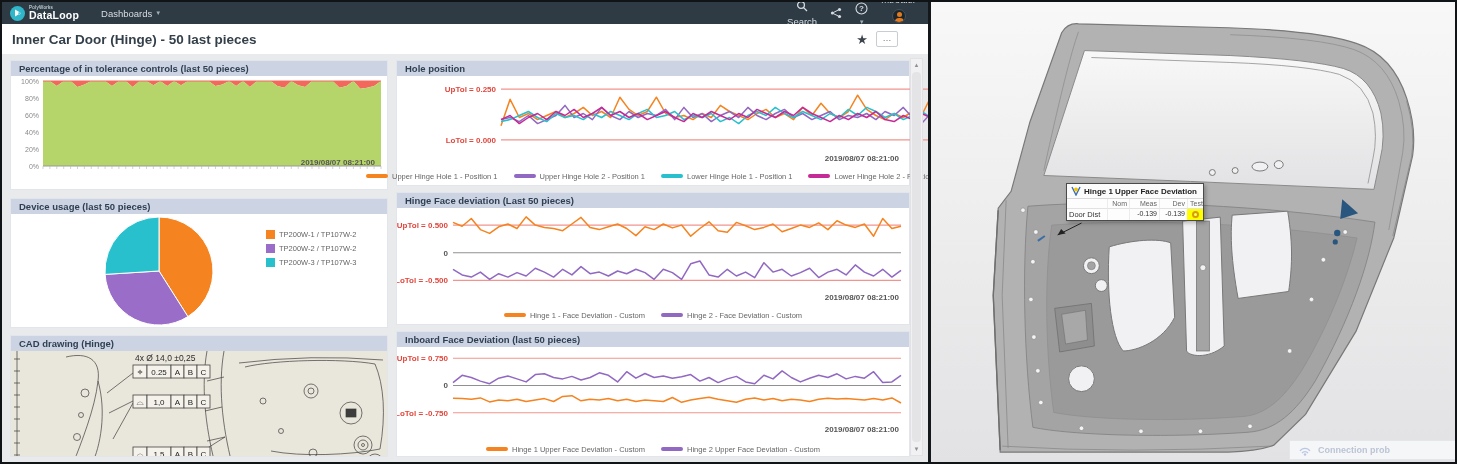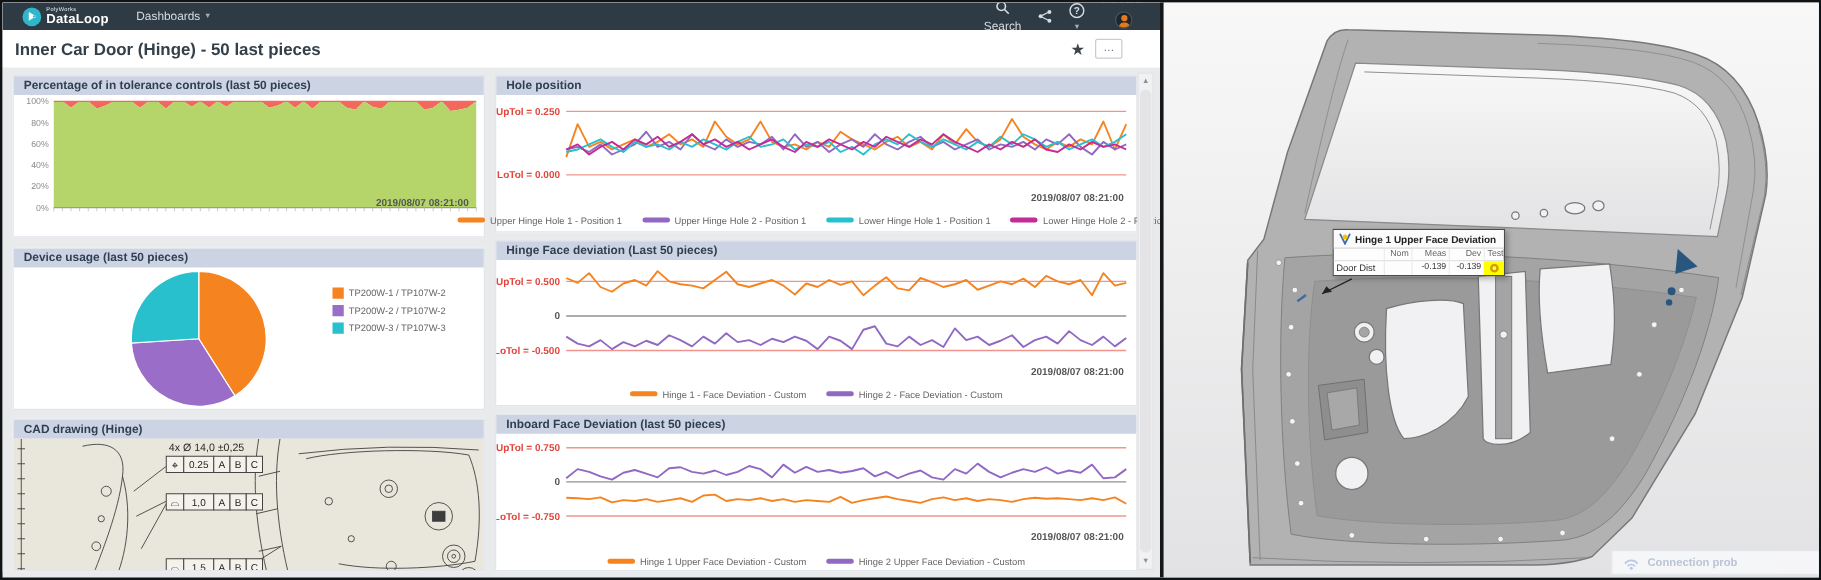--- a/index.html
+++ b/index.html
@@ -5,21 +5,21 @@
   html,body{margin:0;padding:0;background:#555;}
   *{box-sizing:border-box;}
   .app{position:relative;width:1457px;height:464px;background:#e9eaec;border:2px solid #111417;
        overflow:hidden;font-family:"Liberation Sans",sans-serif;}
   
   .browser{position:absolute;left:0;top:0;width:926px;height:456px;background:#e9eaec;overflow:hidden;}
   .divider{position:absolute;left:926px;top:0;width:3px;height:460px;background:#15181b;}
   
   .topbar{position:absolute;left:0;top:0;width:100%;height:22px;background:#2e3a44;display:flex;
           align-items:center;color:#cdd5db;font-size:9.5px;}
-  .brand{display:flex;align-items:flex-start;gap:4px;margin-left:16px;}
+  .brand{display:flex;align-items:flex-start;gap:4px;margin-left:8px;}
   .brand-circle{width:15px;height:15px;border-radius:50%;background:#2fb7c9;position:relative;flex:0 0 auto;}
   .brand-circle svg{position:absolute;left:2.5px;top:2.5px;}
   .brand-txt{display:flex;flex-direction:column;line-height:1;}
   .brand-small{font-size:4.5px;color:#e8f6f8;letter-spacing:.3px;}
   .brand-big{font-size:10.5px;font-weight:bold;color:#fff;letter-spacing:.2px;}
   .nav-item{margin-left:22px;display:flex;align-items:center;gap:3px;cursor:pointer;color:#d7dde2;}
   .caret{font-size:6px;color:#9fb0ba;}
   .topbar-right{margin-left:auto;display:flex;align-items:center;gap:13px;margin-right:12px;}
   .tb-ico{display:flex;align-items:center;gap:4px;color:#d7dde2;flex-direction:column;}
   .avatar{width:14px;height:14px;border-radius:50%;background:#1d262d;position:relative;overflow:hidden;border:1px solid #46525b;}
@@ -304,21 +304,21 @@
               <text x="166.5" y="105.5" font-size="8" fill="#222" text-anchor="middle">A</text>
               <text x="179.5" y="105.5" font-size="8" fill="#222" text-anchor="middle">B</text>
               <text x="192.5" y="105.5" font-size="8" fill="#222" text-anchor="middle">C</text>
             </g>
           </svg>
         </div>
       </div>
 
       <div class="panel" style="left:394px;top:6px;width:514px;height:126px;">
         <div class="panel-header">Hole position</div>
-        <div class="panel-body" style="height:109px;">
+        <div class="panel-body" style="height:109px;padding-left:48px;">
           <svg width="512" height="77" viewBox="0 0 512 77">
               <line x1="56" y1="13.12121212121212" x2="504" y2="13.12121212121212" stroke="#f2948d" stroke-width="1.1"></line>
               <text x="51" y="15.921212121212118" text-anchor="end" font-size="8" font-weight="bold" fill="#e2463c">UpTol = 0.250</text>
               <line x1="56" y1="63.87878787878788" x2="504" y2="63.87878787878788" stroke="#f2948d" stroke-width="1.1"></line>
               <text x="51" y="66.67878787878789" text-anchor="end" font-size="8" font-weight="bold" fill="#e2463c">LoTol = 0.000</text>
               <path d="M56.0,49.7 L65.1,23.3 L74.3,41.5 L83.4,37.5 L92.6,43.6 L101.7,39.5 L110.9,35.5 L120.0,41.5 L129.1,37.5 L138.3,31.4 L147.4,39.5 L156.6,35.5 L165.7,41.5 L174.9,21.2 L184.0,33.4 L193.1,39.5 L202.3,35.5 L211.4,21.2 L220.6,37.5 L229.7,41.5 L238.9,39.5 L248.0,43.6 L257.1,37.5 L266.3,41.5 L275.4,29.4 L284.6,35.5 L293.7,39.5 L302.9,43.6 L312.0,37.5 L321.1,33.4 L330.3,41.5 L339.4,37.5 L348.6,43.6 L357.7,31.4 L366.9,39.5 L376.0,27.3 L385.1,37.5 L394.3,41.5 L403.4,35.5 L412.6,19.2 L421.7,33.4 L430.9,39.5 L440.0,43.6 L449.1,37.5 L458.3,41.5 L467.4,35.5 L476.6,39.5 L485.7,21.2 L494.9,43.6 L504.0,23.3" fill="none" stroke="#f5831f" stroke-width="1.5" stroke-linejoin="round"></path>
               <path d="M56.0,43.6 L65.1,41.5 L74.3,45.6 L83.4,39.5 L92.6,47.6 L101.7,43.6 L110.9,39.5 L120.0,29.4 L129.1,41.5 L138.3,37.5 L147.4,43.6 L156.6,31.4 L165.7,39.5 L174.9,43.6 L184.0,35.5 L193.1,41.5 L202.3,37.5 L211.4,39.5 L220.6,33.4 L229.7,43.6 L238.9,31.4 L248.0,41.5 L257.1,37.5 L266.3,45.6 L275.4,39.5 L284.6,35.5 L293.7,41.5 L302.9,31.4 L312.0,39.5 L321.1,43.6 L330.3,37.5 L339.4,33.4 L348.6,41.5 L357.7,37.5 L366.9,43.6 L376.0,39.5 L385.1,35.5 L394.3,43.6 L403.4,39.5 L412.6,41.5 L421.7,37.5 L430.9,43.6 L440.0,35.5 L449.1,39.5 L458.3,31.4 L467.4,41.5 L476.6,47.6 L485.7,37.5 L494.9,43.6 L504.0,39.5" fill="none" stroke="#9168c2" stroke-width="1.5" stroke-linejoin="round"></path>
               <path d="M56.0,45.6 L65.1,43.6 L74.3,39.5 L83.4,35.5 L92.6,41.5 L101.7,45.6 L110.9,37.5 L120.0,41.5 L129.1,39.5 L138.3,43.6 L147.4,37.5 L156.6,41.5 L165.7,35.5 L174.9,39.5 L184.0,43.6 L193.1,37.5 L202.3,33.4 L211.4,41.5 L220.6,39.5 L229.7,35.5 L238.9,43.6 L248.0,39.5 L257.1,41.5 L266.3,37.5 L275.4,45.6 L284.6,41.5 L293.7,47.6 L302.9,39.5 L312.0,35.5 L321.1,39.5 L330.3,31.4 L339.4,37.5 L348.6,41.5 L357.7,35.5 L366.9,39.5 L376.0,43.6 L385.1,37.5 L394.3,41.5 L403.4,33.4 L412.6,39.5 L421.7,31.4 L430.9,35.5 L440.0,41.5 L449.1,37.5 L458.3,43.6 L467.4,39.5 L476.6,35.5 L485.7,41.5 L494.9,37.5 L504.0,31.4" fill="none" stroke="#29c0ce" stroke-width="1.5" stroke-linejoin="round"></path>
               <path d="M56.0,43.6 L65.1,39.5 L74.3,47.6 L83.4,41.5 L92.6,37.5 L101.7,43.6 L110.9,35.5 L120.0,39.5 L129.1,33.4 L138.3,41.5 L147.4,37.5 L156.6,31.4 L165.7,39.5 L174.9,35.5 L184.0,41.5 L193.1,37.5 L202.3,43.6 L211.4,39.5 L220.6,35.5 L229.7,41.5 L238.9,45.6 L248.0,37.5 L257.1,41.5 L266.3,35.5 L275.4,39.5 L284.6,43.6 L293.7,37.5 L302.9,41.5 L312.0,33.4 L321.1,37.5 L330.3,41.5 L339.4,35.5 L348.6,39.5 L357.7,31.4 L366.9,37.5 L376.0,41.5 L385.1,45.6 L394.3,39.5 L403.4,43.6 L412.6,37.5 L421.7,41.5 L430.9,35.5 L440.0,43.6 L449.1,45.6 L458.3,39.5 L467.4,43.6 L476.6,37.5 L485.7,41.5 L494.9,39.5 L504.0,43.6" fill="none" stroke="#c42b96" stroke-width="1.5" stroke-linejoin="round"></path>
             </svg>

